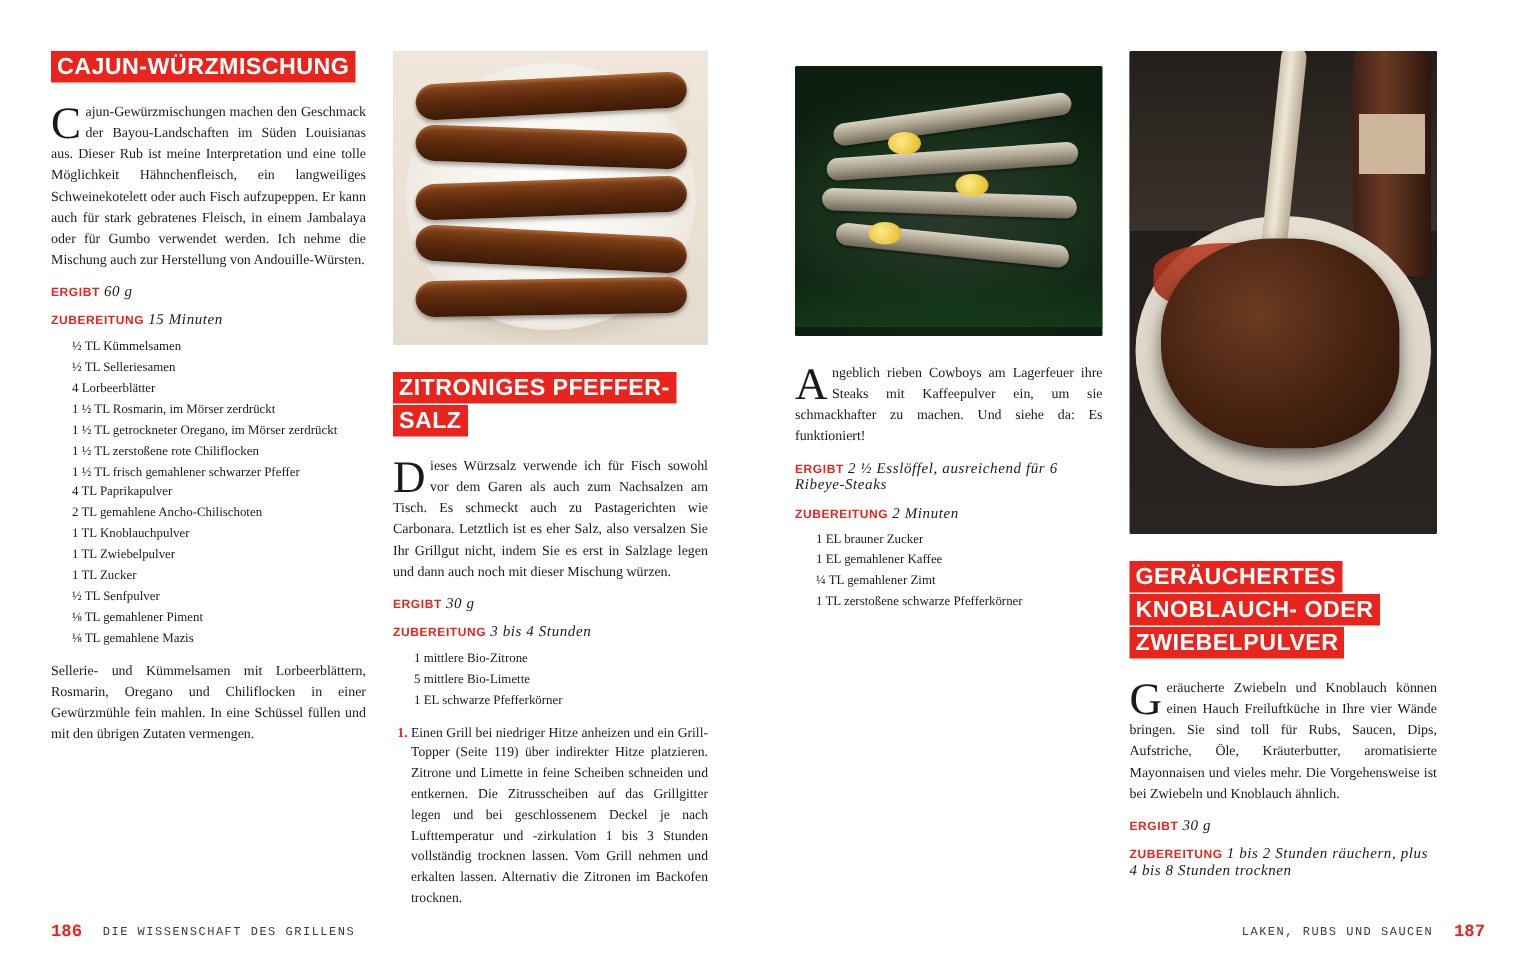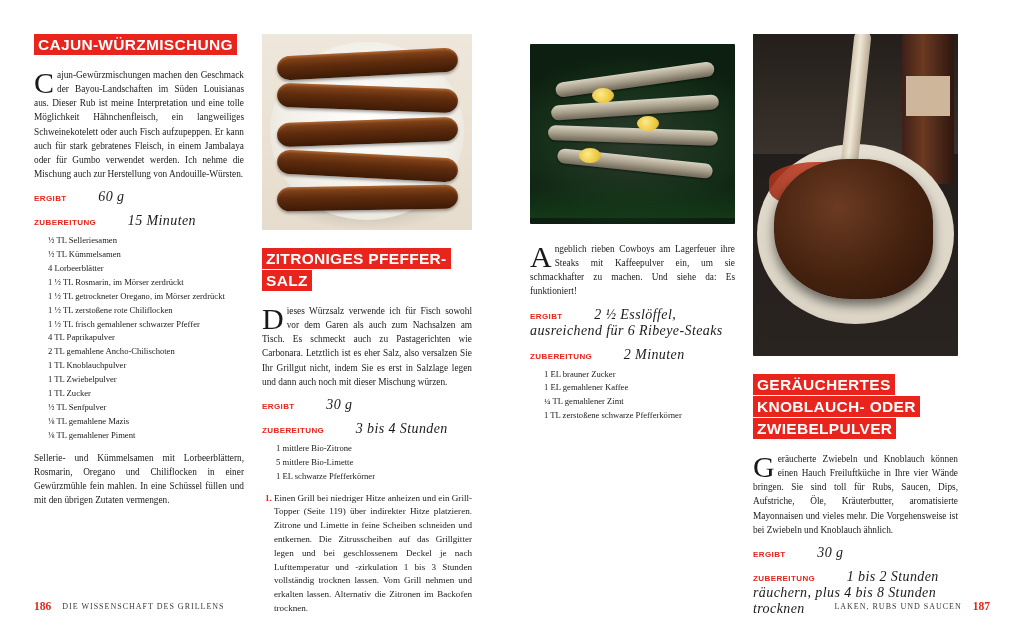--- a/index.html
+++ b/index.html
@@ -67,21 +67,21 @@
   }
 
   .meta{
     font-family:"Liberation Sans", sans-serif;
     font-size:8px;
     letter-spacing:0.4px;
     margin:8px 0 1px 0;
     color:#1a1a1a;
   }
   .meta .lbl{color:#e8241c;font-weight:bold;text-transform:uppercase;}
-  .meta .val{font-family:"Liberation Serif", serif;font-style:italic;font-size:14px;color:#1a1a1a;margin-left:29px;}
+  .meta .val{font-family:"Liberation Serif", serif;font-style:italic;font-size:10px;color:#1a1a1a;}
 
   ul.ing{
     list-style:none;
     margin:5px 0 8px 0;
     padding:0 0 0 14px;
   }
   ul.ing li{
     font-size:8.6px;
     line-height:1.62;
     color:#1a1a1a;
@@ -185,22 +185,22 @@
     background:radial-gradient(circle at 50% 40%, #f3efe6 0%, #ded7c8 70%, #b6ae9e 100%);
   }
   .salad{
     position:absolute;left:8%;top:128px;width:120px;height:46px;border-radius:40%;
     background:radial-gradient(circle at 40% 40%, #d4472b, #9d2f1a 70%);
     opacity:.9;
   }
 
   
   .footer{
-    position:absolute;bottom:32px;
-    font-family:Liberation Serif, serif;
+    position:absolute;bottom:16px;
+    font-family:Liberation Mono, monospace;
     font-size:8px;
     letter-spacing:1px;
     color:#3a3a3a;
     text-transform:uppercase;
   }
   .footer .pno{
     color:#e8241c;font-weight:bold;font-size:11.5px;letter-spacing:0;
     vertical-align:-1px;
   }
   .footer.left{left:34px;}
@@ -228,35 +228,35 @@
         <div class="meta">
           <span class="lbl">ERGIBT</span>
           <span class="val">60 g</span>
         </div>
         <div class="meta">
           <span class="lbl">ZUBEREITUNG</span>
           <span class="val">15 Minuten</span>
         </div>
 
         <ul class="ing">
+          <li>½ TL Kümmelsamen</li>
           <li>½ TL Selleriesamen</li>
-          <li>½ TL Kümmelsamen</li>
           <li>4 Lorbeerblätter</li>
           <li>1 ½ TL Rosmarin, im Mörser zerdrückt</li>
           <li>1 ½ TL getrockneter Oregano, im Mörser zerdrückt</li>
           <li>1 ½ TL zerstoßene rote Chiliflocken</li>
           <li>1 ½ TL frisch gemahlener schwarzer Pfeffer</li>
           <li>4 TL Paprikapulver</li>
           <li>2 TL gemahlene Ancho-Chilischoten</li>
           <li>1 TL Knoblauchpulver</li>
           <li>1 TL Zwiebelpulver</li>
           <li>1 TL Zucker</li>
           <li>½ TL Senfpulver</li>
+          <li>⅛ TL gemahlener Piment</li>
           <li>⅛ TL gemahlene Mazis</li>
-          <li>⅛ TL gemahlener Piment</li>
         </ul>
 
         <p class="body">Sellerie- und Kümmelsamen mit Lorbeerblättern, Rosmarin, Oregano und Chiliflocken in einer Gewürzmühle fein mahlen. In eine Schüssel füllen und mit den übrigen Zutaten vermengen.</p>
       </div>
 
       <div class="col">
         <div class="figure photo photo-sausage">
           <div class="plate"></div>
           <div class="sg s1"></div>
           <div class="sg s2"></div>

